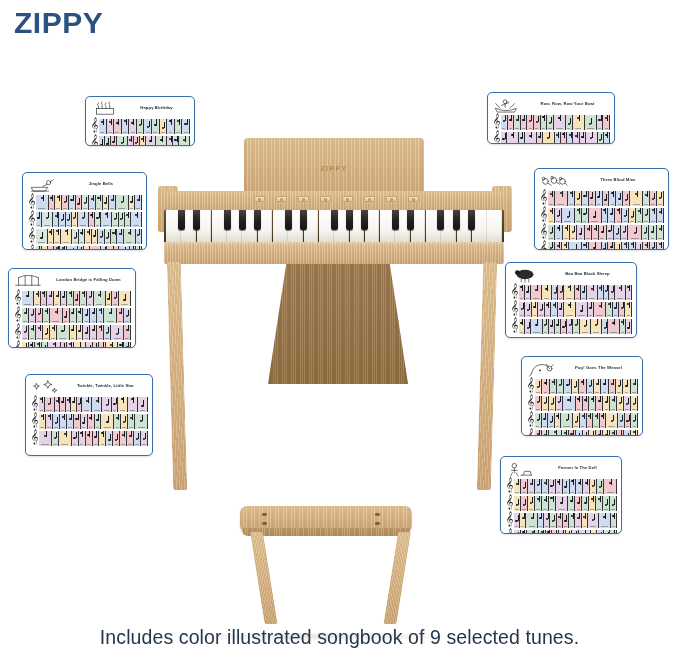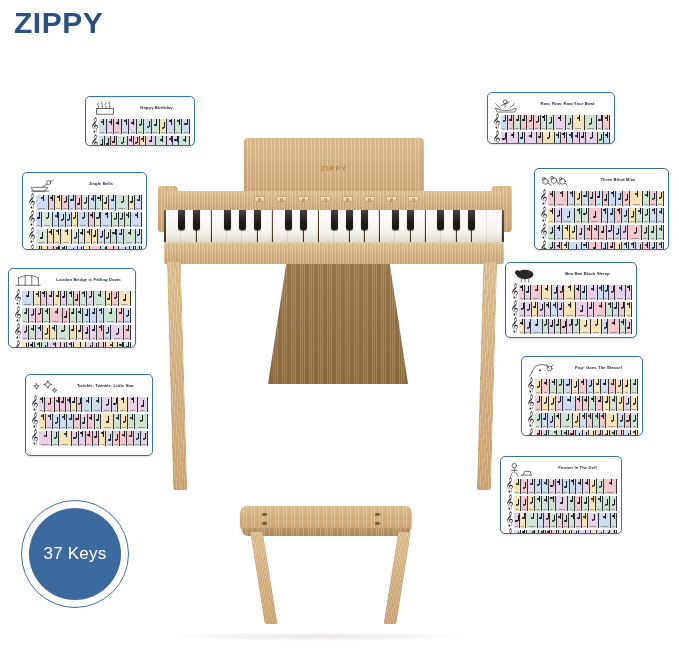--- a/index.html
+++ b/index.html
@@ -3397,17 +3397,15 @@
       <div class="hole" style="left:135px;top:7px"></div>
       <div class="hole" style="left:135px;top:16px"></div>
     </div>
     <div id="bench-edge" class="wood-d"></div>
     <div id="bleg-l" class="bleg wood"></div>
     <div id="bleg-r" class="bleg wood"></div>
   </div>
 
   <div id="shadow"></div>
 
-  <div id="badge">
-    <div class="inner">37 Keys</div>
-  </div>
 
+  <div id="caption">Includes color illustrated songbook of 9 selected tunes.</div>
 </div>
 
 </body></html>

